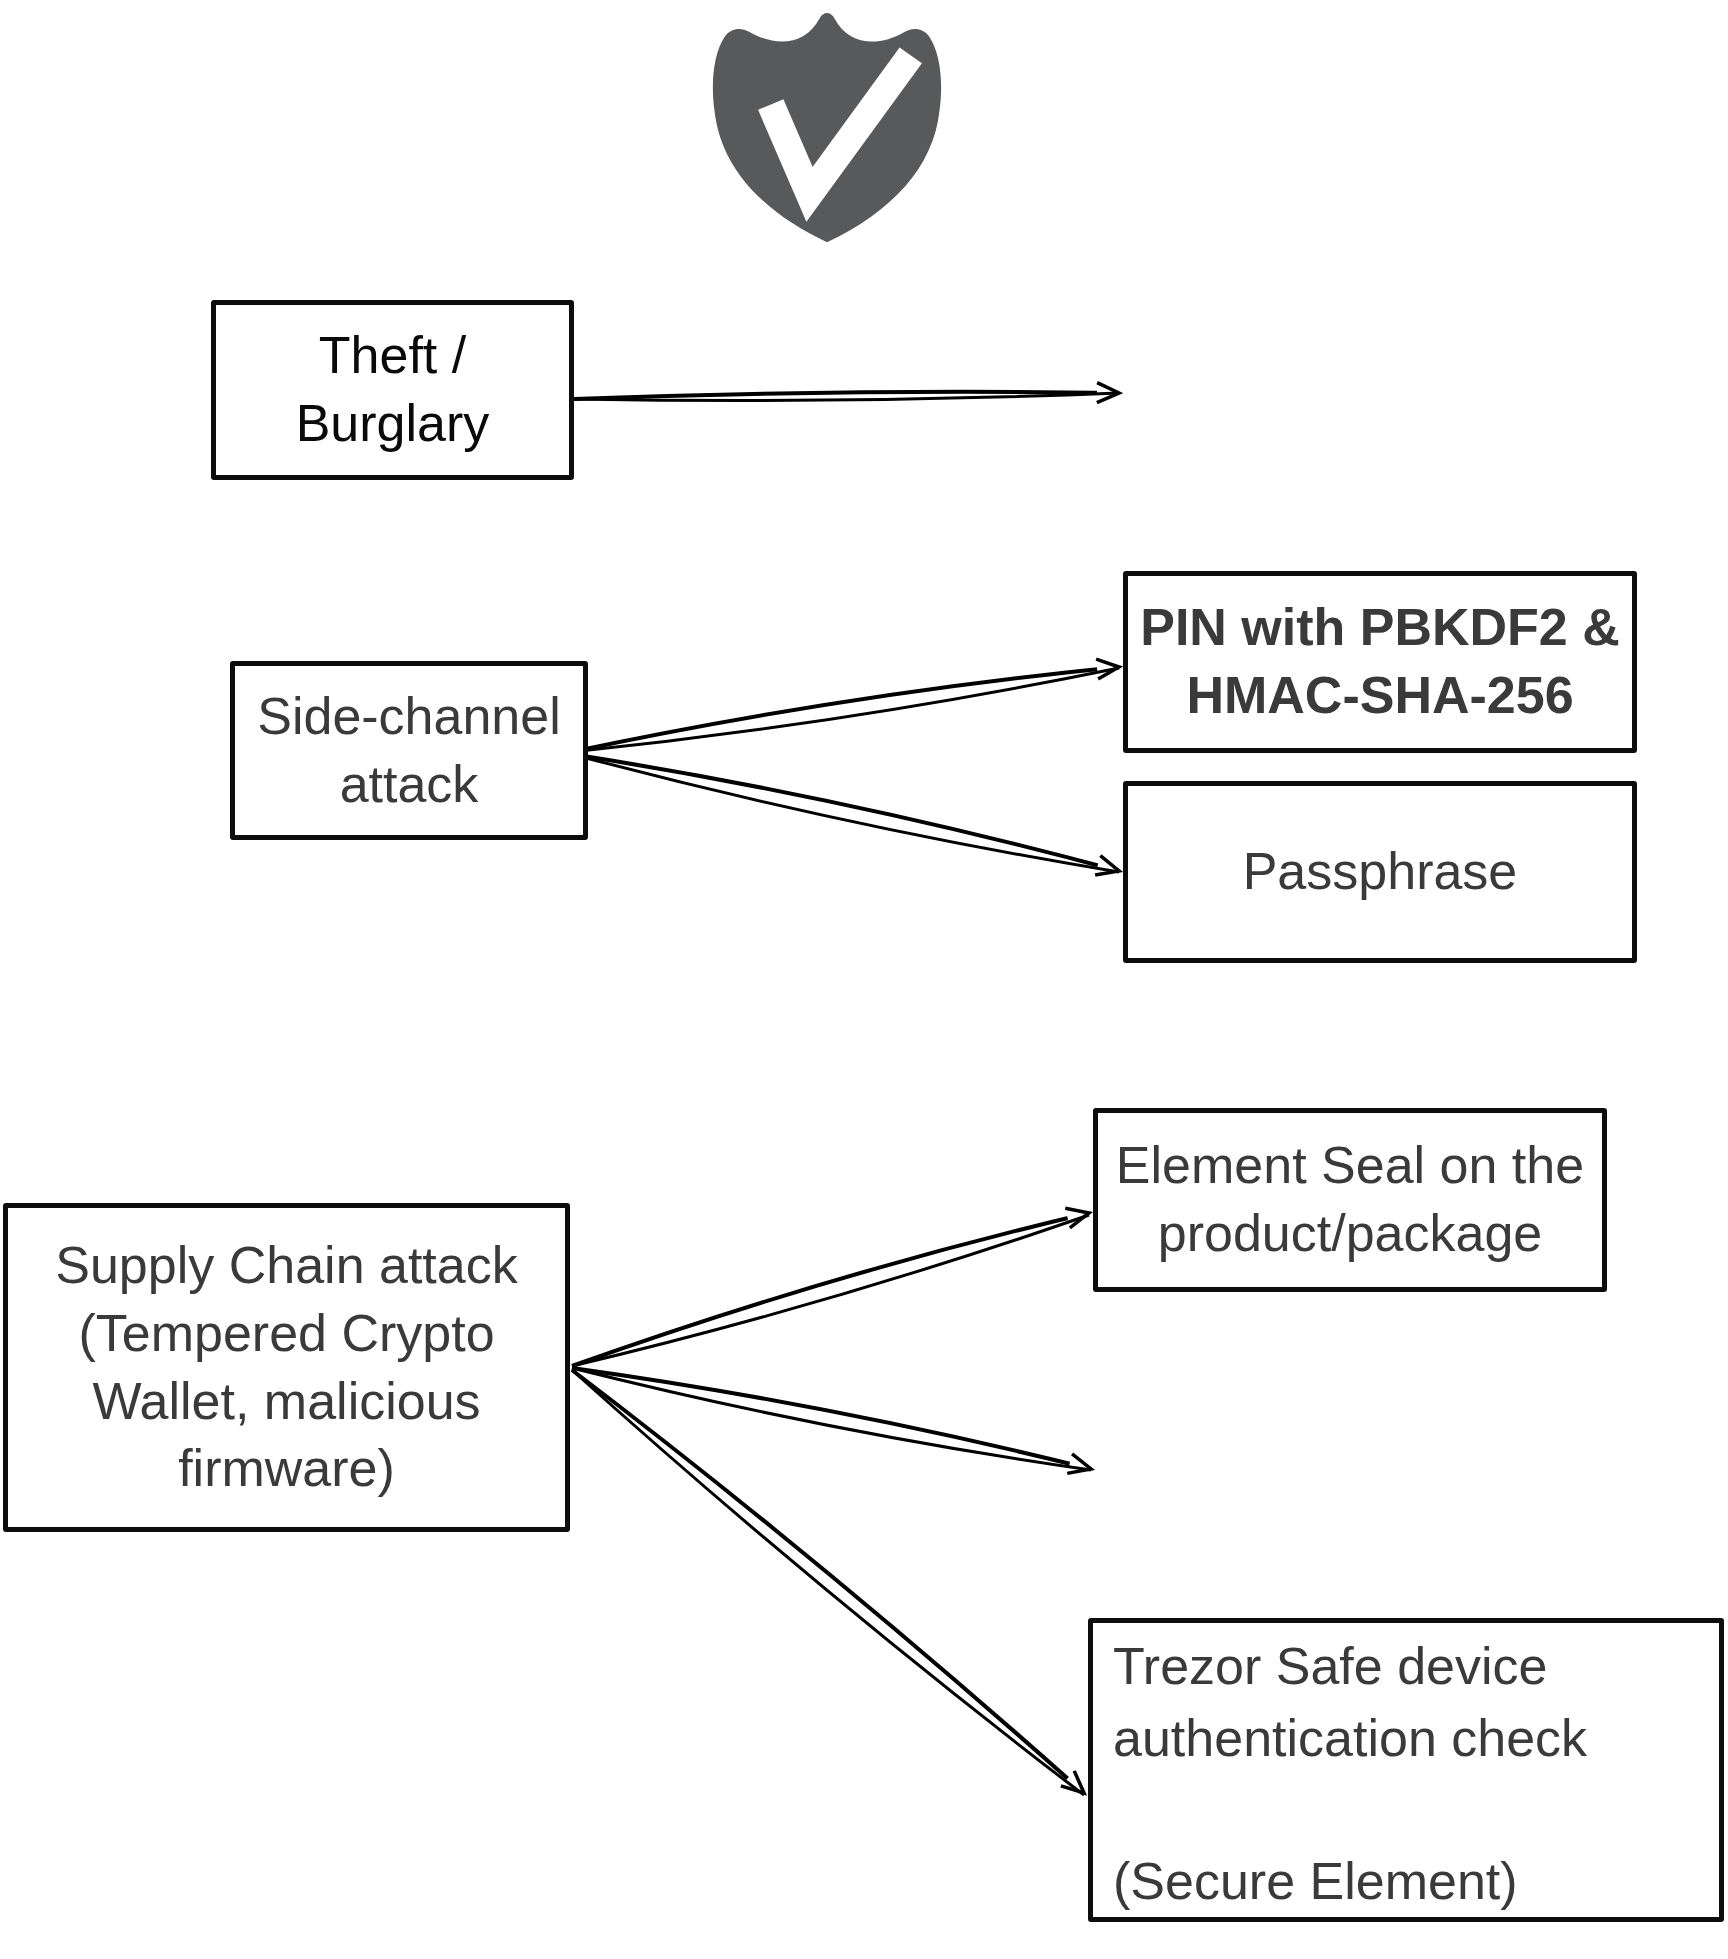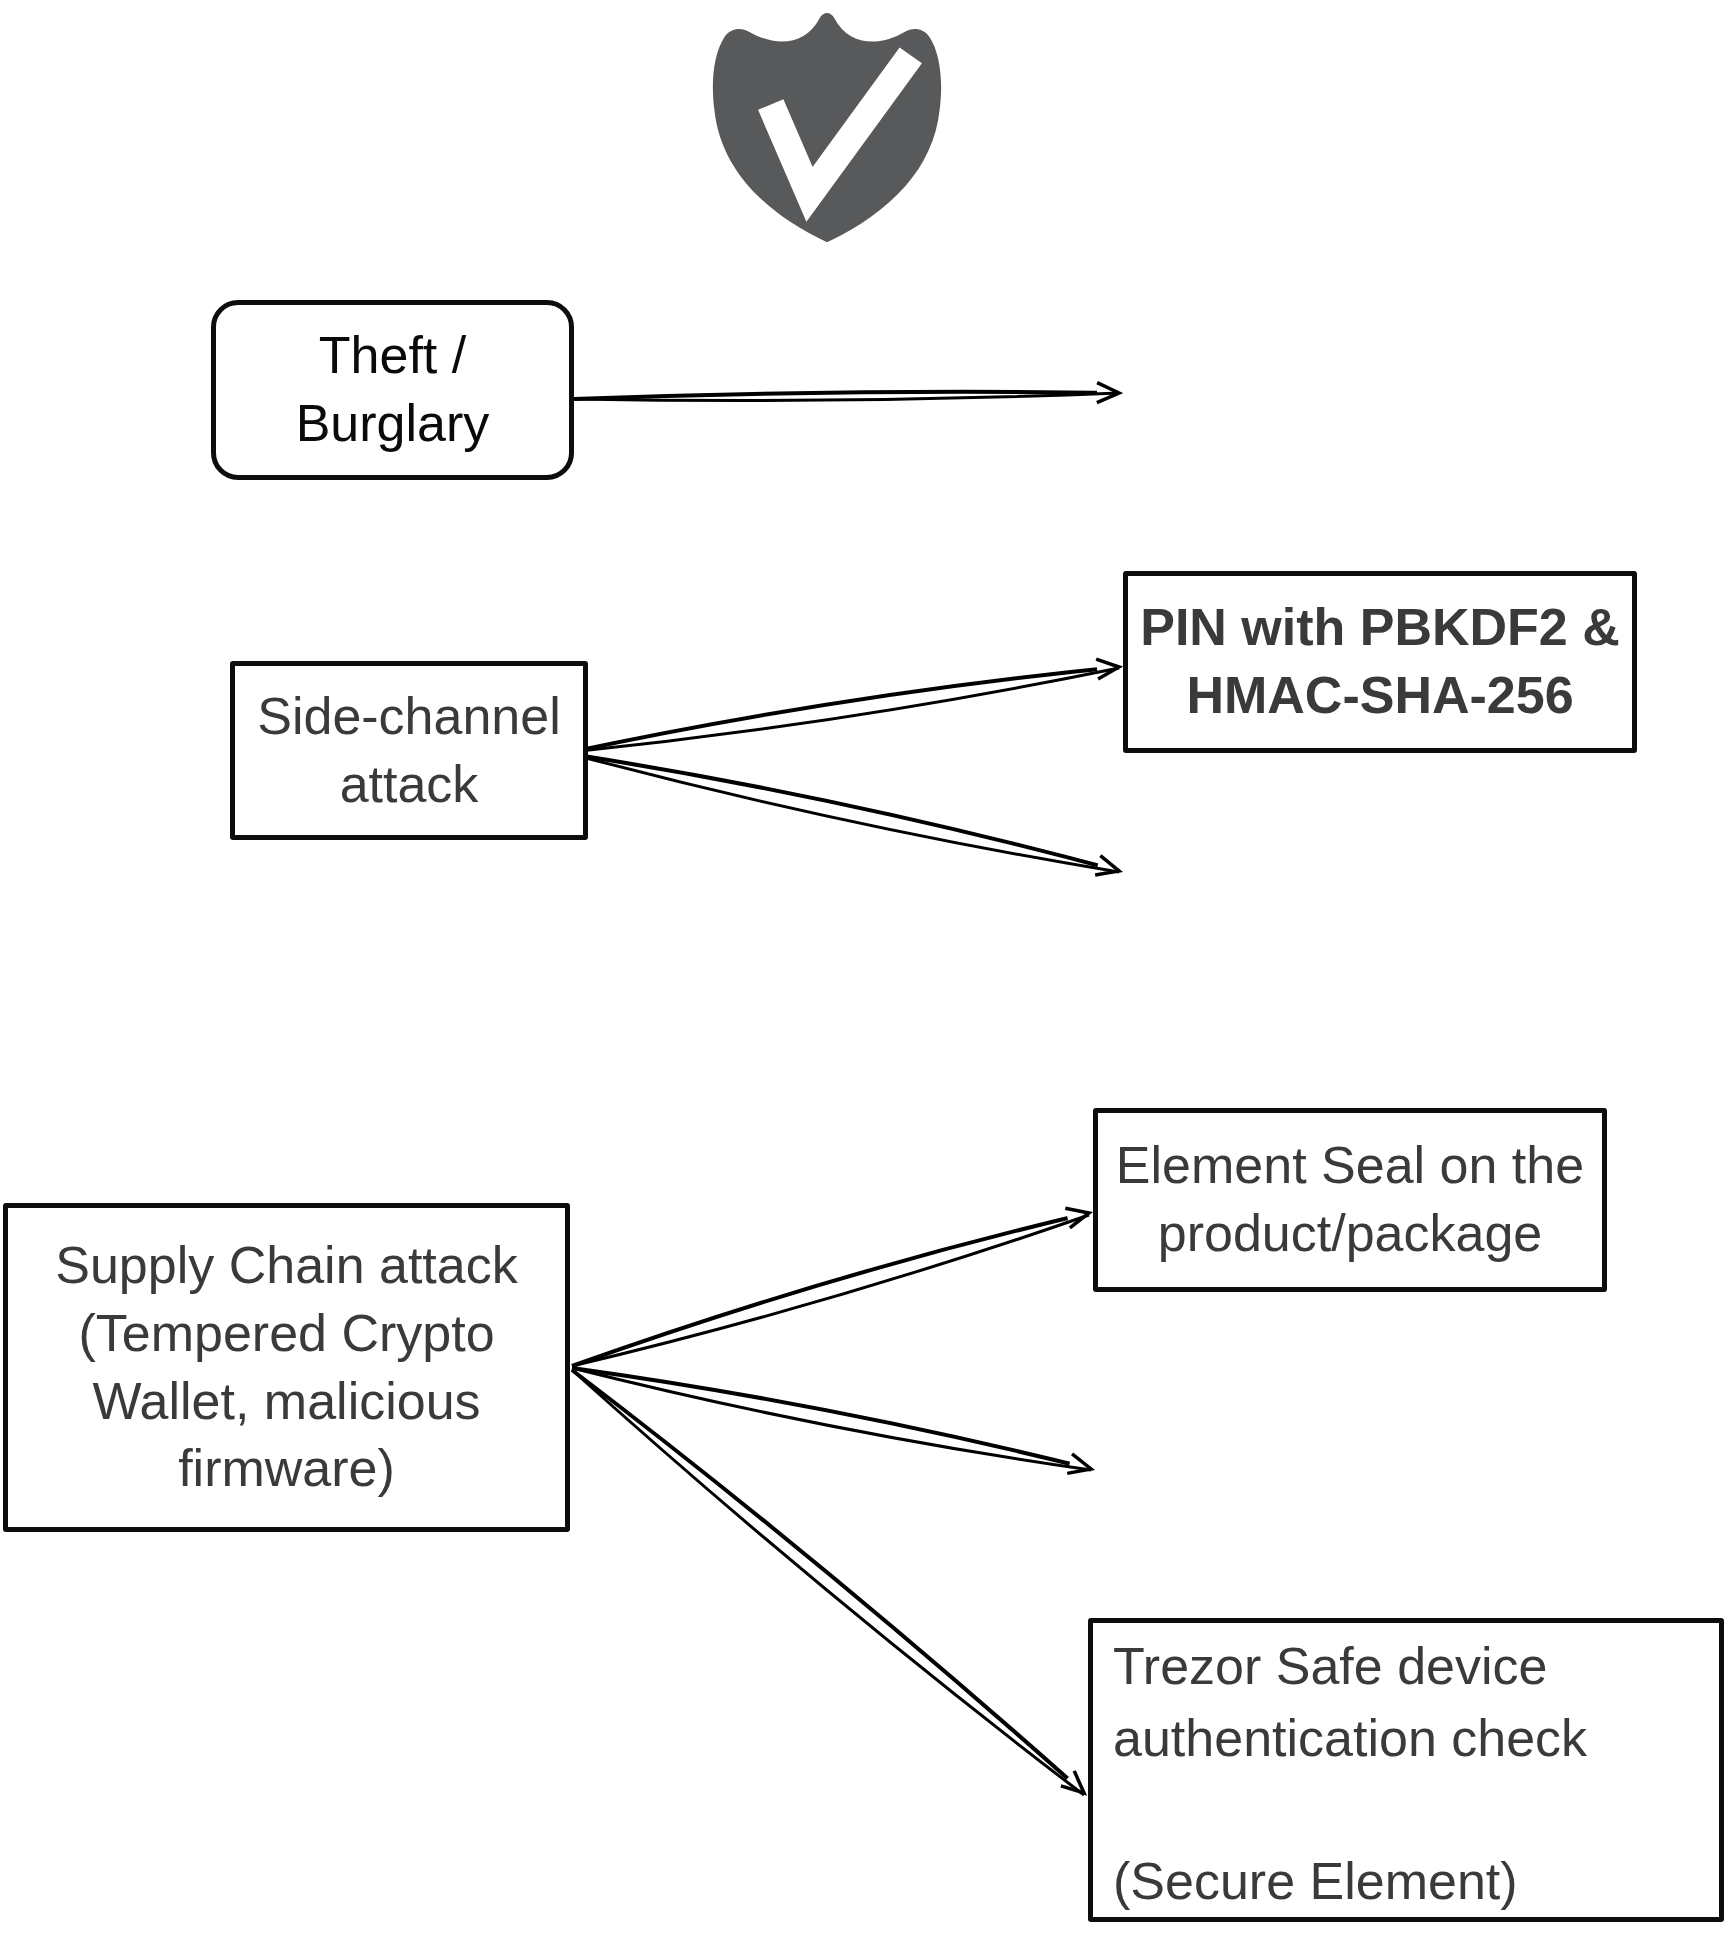--- a/index.html
+++ b/index.html
@@ -26,21 +26,21 @@
     justify-content: center;
     text-align: center;
     font-size: 52px;
     line-height: 1.3;
     color: var(--text-gray, #3a3a3a);
     white-space: pre-line;
     z-index: 2;
   }
   .node.black { color: var(--text-black, #0a0a0a); }
 
-  #node-theft          { left: 211px;  top: 300px;  width: 363px; height: 180px; border-radius: 27px; }
+  #node-theft          { left: 211px;  top: 300px;  width: 363px; height: 180px; }
   #node-pin-passphrase { left: 1123px; top: 300px;  width: 514px; height: 180px; }
   #node-side-channel   { left: 212px;  top: 661px;  width: 358px; height: 179px; margin-left: 18px; }
   #node-pin-pbkdf2     { left: 1123px; top: 571px;  width: 514px; height: 182px; font-weight: bold; }
   #node-passphrase     { left: 1123px; top: 781px;  width: 514px; height: 182px; }
   #node-supply-chain   { left: 3px;    top: 1203px; width: 567px; height: 329px; }
   #node-physical-seal  { left: 1093px; top: 1108px; width: 514px; height: 184px; }
   #node-signed-fw      { left: 1095px; top: 1381px; width: 363px; height: 181px; }
   #node-trezor         {
     left: 1088px; top: 1618px; width: 636px; height: 304px;
     justify-content: flex-start;
@@ -145,20 +145,23 @@
   <div class="node" id="node-side-channel">
     <span>Side-channel
 attack</span>
   </div>
 
   <div class="node" id="node-pin-pbkdf2">
     <span>PIN with PBKDF2 &amp;
 HMAC-SHA-256</span>
   </div>
 
+  <div class="node" id="node-passphrase">
+    <span>Passphrase</span>
+  </div>
 
   <div class="node" id="node-supply-chain">
     <span>Supply Chain attack
 (Tempered Crypto
 Wallet, malicious
 firmware)</span>
   </div>
 
   <div class="node" id="node-physical-seal">
     <span>Element Seal on the

